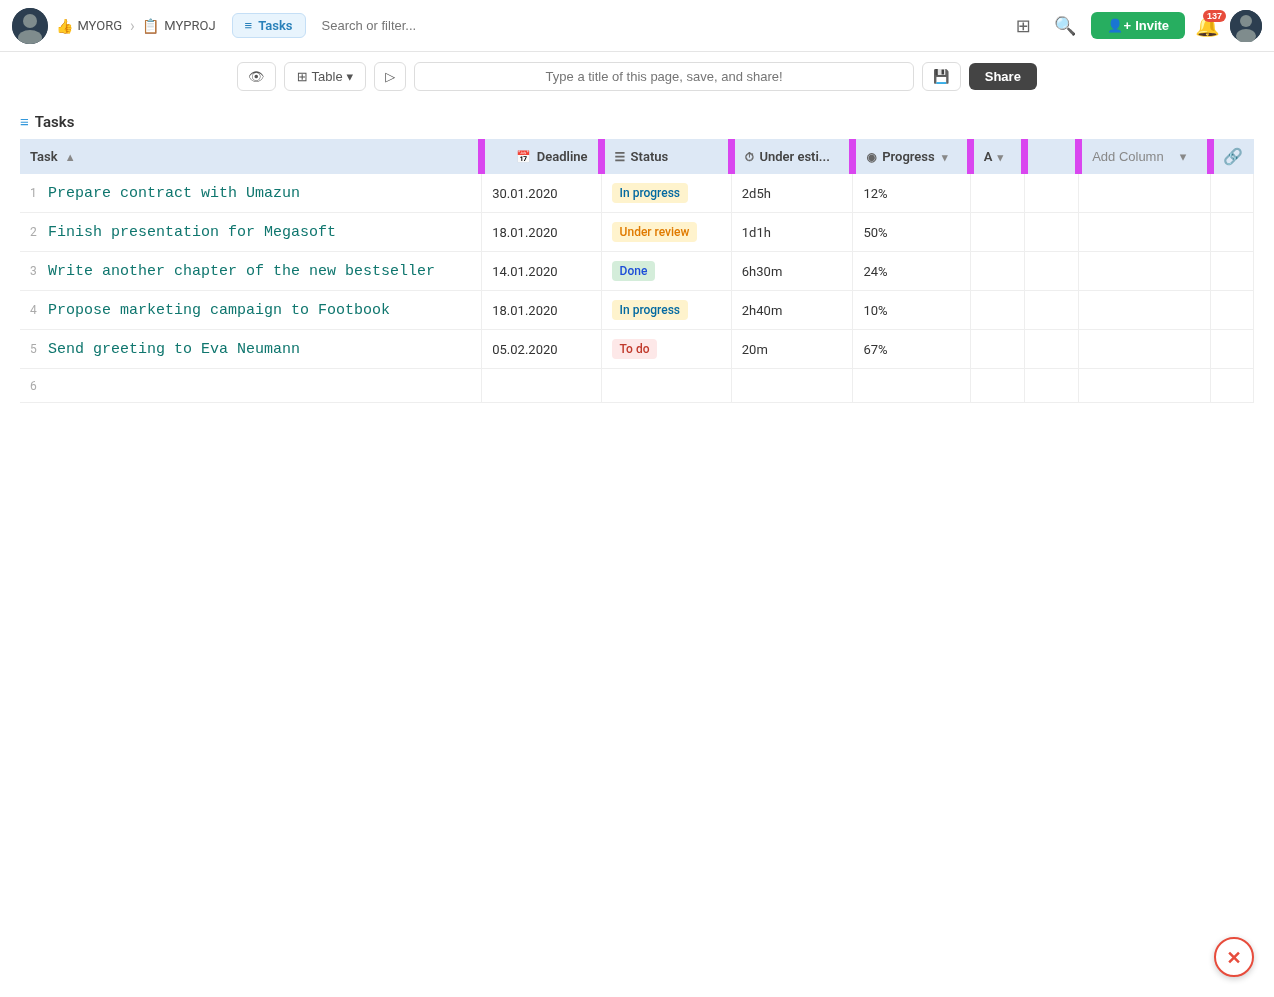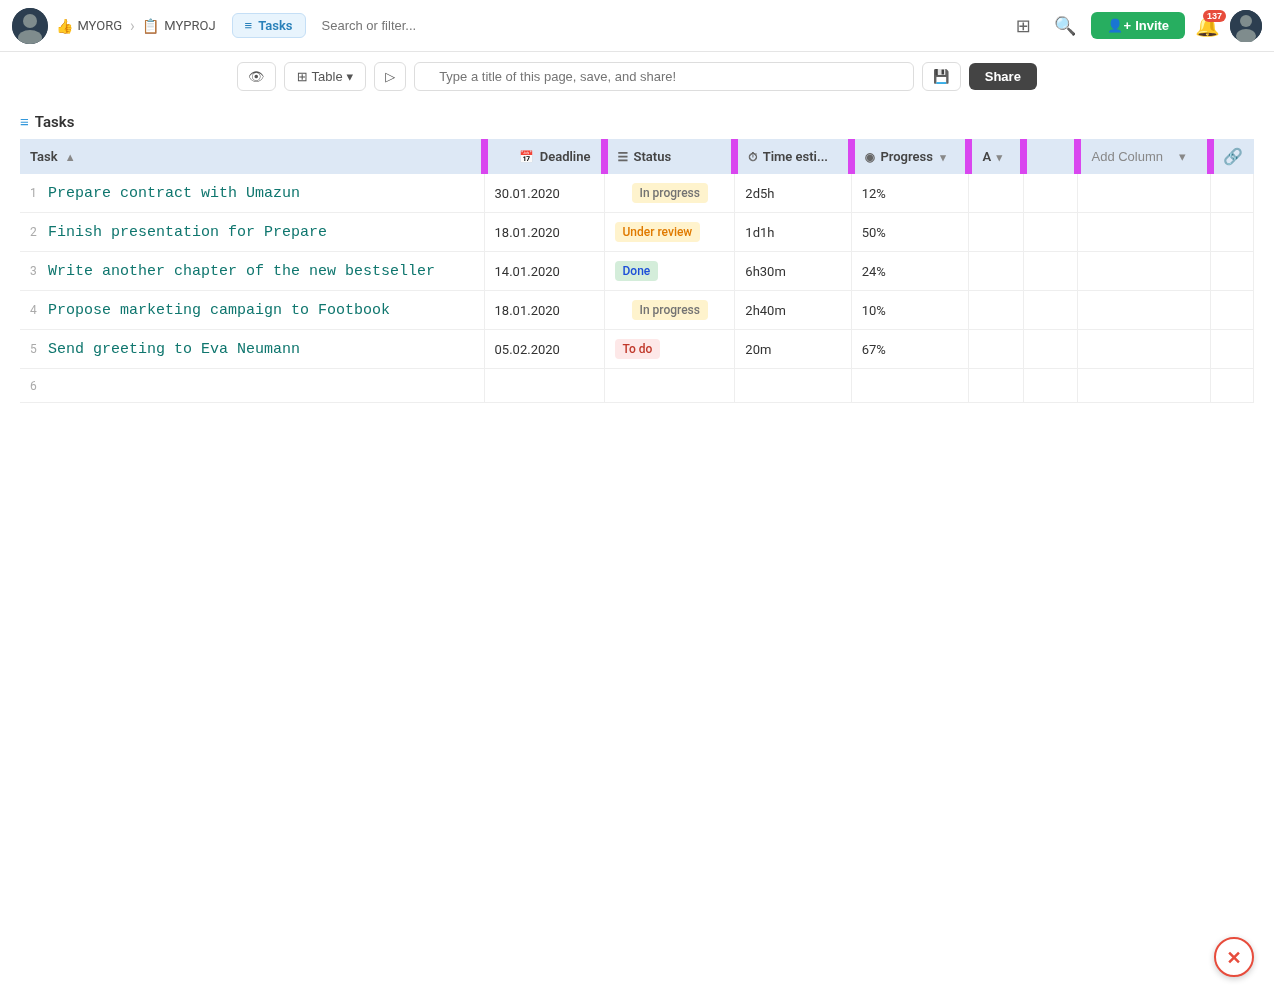--- a/index.html
+++ b/index.html
@@ -73,21 +73,21 @@
       padding: 6px 10px; font-size: 13px; cursor: pointer; color: #555;
       display: flex; align-items: center; gap: 4px;
     }
     .toolbar-table-btn {
       background: none; border: 1px solid #ddd; border-radius: 6px;
       padding: 6px 12px; font-size: 13px; cursor: pointer; color: #555;
       display: flex; align-items: center; gap: 4px;
     }
     .page-title-input {
       flex: 1; max-width: 500px; border: 1px solid #ddd; border-radius: 6px;
-      padding: 6px 24px; font-size: 13px; color: #999; outline: none;
+      padding: 6px 24px; font-size: 13px; color: #999; outline: none; text-align: center;
     }
     .save-icon-btn {
       background: none; border: 1px solid #ddd; border-radius: 6px;
       padding: 6px 10px; cursor: pointer; color: #555;
     }
     .share-btn {
       background: #444; color: #fff; border: none; border-radius: 6px;
       padding: 6px 16px; font-size: 13px; font-weight: 600; cursor: pointer;
     }
 
@@ -120,21 +120,21 @@
       padding: 9px 10px; font-size: 13px; color: #333;
       border-right: 1px solid #eee; vertical-align: middle;
     }
     .row-num { color: #aaa; font-size: 12px; width: 20px; text-align: right; padding-right: 8px; }
     .task-name { font-size: 15px; color: #0f766e; font-family: Liberation Mono, monospace; }
 
     .status-badge {
       display: inline-block; padding: 3px 8px; border-radius: 4px;
       font-size: 12px; font-weight: 500;
     }
-    .status-inprogress { background: #fef3cd; color: #737373; margin-left: 17px; }
+    .status-inprogress { background: #fef3cd; color: #0369a1; }
     .status-underreview { background: #fff3cd; color: #e07a00; }
     .status-done { background: #d4edda; color: #1d4ed8; }
     .status-todo { background: #fde8e8; color: #c0392b; }
 
     .add-col-btn {
       color: #888; background: none; border: none; cursor: pointer; font-size: 13px;
       display: flex; align-items: center; gap: 16px;
     }
     .link-icon { color: #aaa; font-size: 16px; cursor: pointer; }
 
@@ -241,21 +241,21 @@
         <th class="deadline-col">
           <span class="col-header-icon">📅</span>
           <span>Deadline</span>
         </th>
         <th class="status-col">
           <span class="col-header-icon">☰</span>
           <span>Status</span>
         </th>
         <th class="time-col">
           <span class="col-header-icon">⏱</span>
-          <span>Time esti...</span>
+          <span>Under esti...</span>
         </th>
         <th class="progress-col">
           <span class="col-header-icon">◉</span>
           <span>Progress</span>
           <span style="margin-left:4px; color:#888; font-size:11px;">▾</span>
         </th>
         <th class="a-col">
           <span>A</span>
           <span style="margin-left:2px; color:#888; font-size:11px;">▾</span>
         </th>
@@ -285,21 +285,21 @@
       <td>2d5h</td>
       <td>12%</td>
       <td></td>
       <td></td>
       <td></td>
       <td></td>
     </tr>
         <tr>
       <td>
         <span class="row-num">2</span>
-        <span class="task-name">Finish presentation for Prepare</span>
+        <span class="task-name">Finish presentation for Megasoft</span>
       </td>
       <td>18.01.2020</td>
       <td>
         <span class="status-badge status-underreview">Under review</span>
       </td>
       <td>1d1h</td>
       <td>50%</td>
       <td></td>
       <td></td>
       <td></td>

